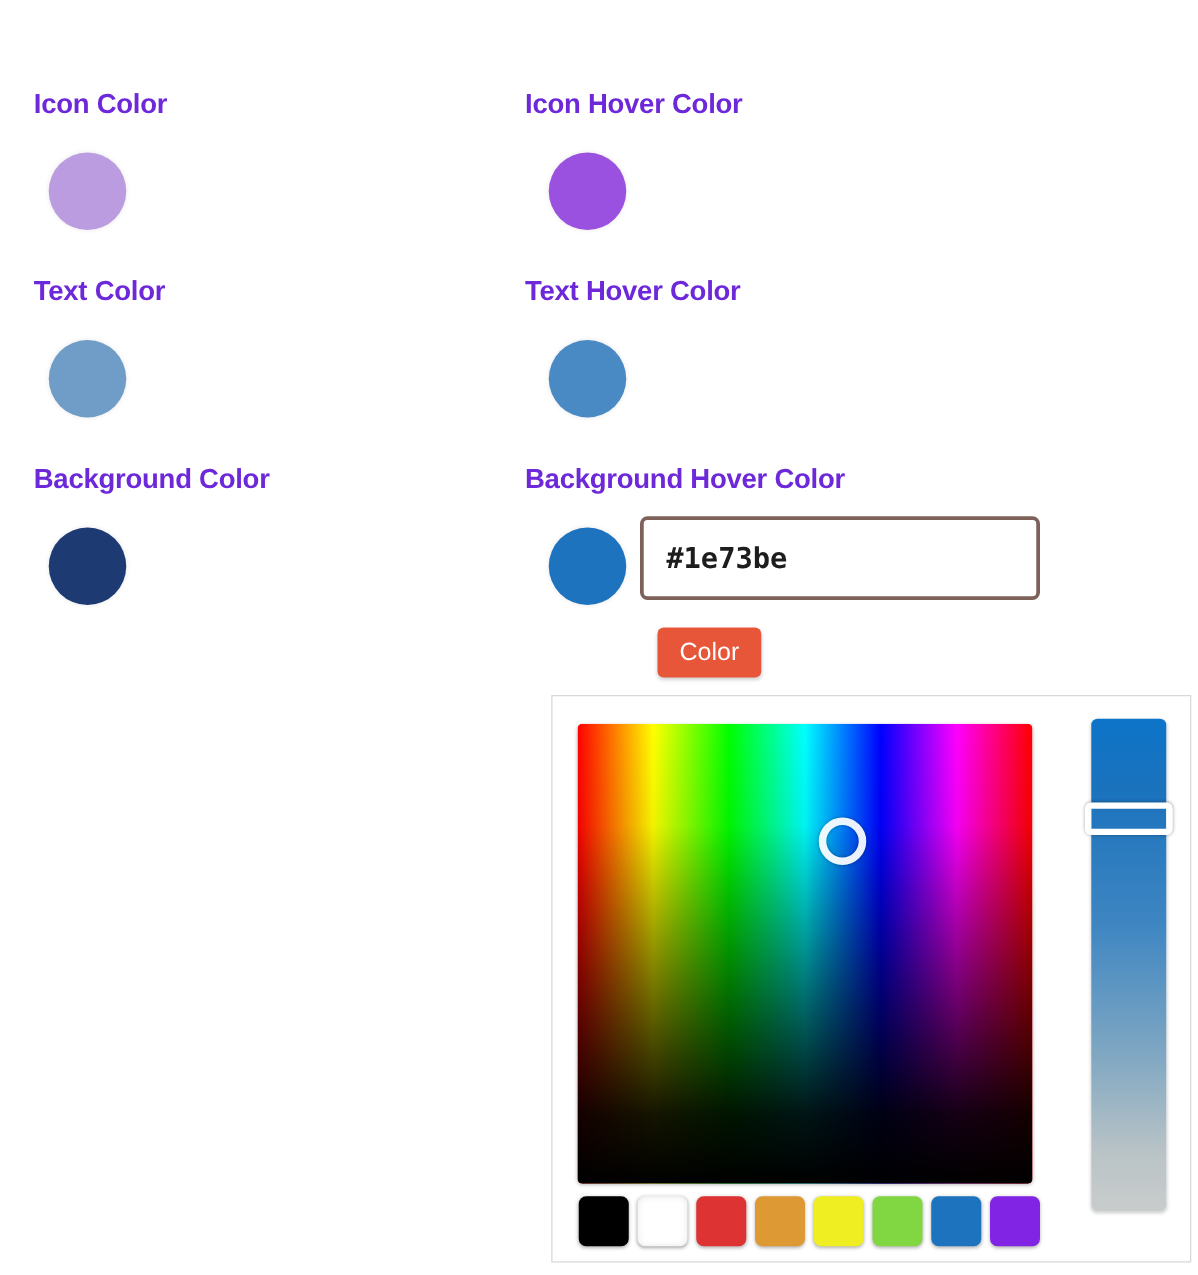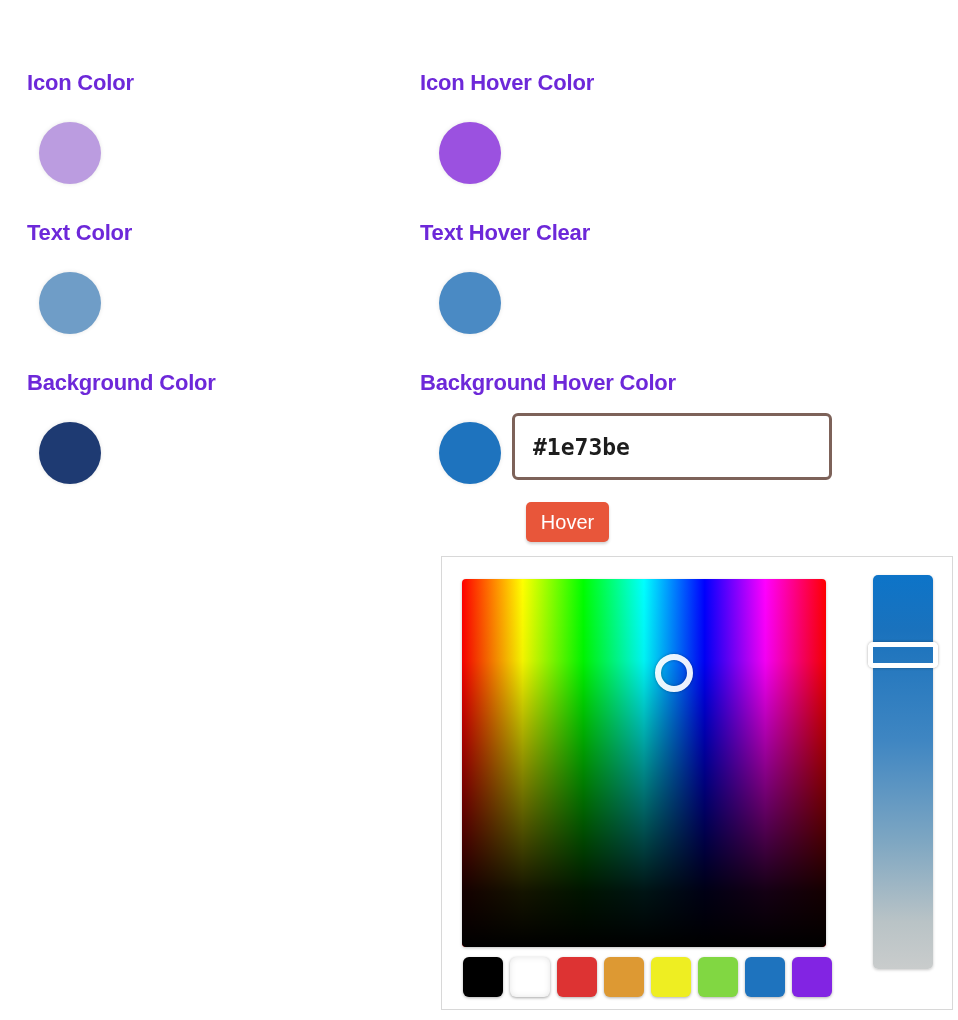--- a/index.html
+++ b/index.html
@@ -179,32 +179,32 @@
 
 <div class="field-label col-left row1-label">Icon Color</div>
 <div class="swatch-circle circ-left row1-circ" style="background: rgb(187, 156, 224);"></div>
 
 <div class="field-label col-right row1-label">Icon Hover Color</div>
 <div class="swatch-circle circ-right row1-circ" style="background: rgb(155, 81, 224);"></div>
 
 <div class="field-label col-left row2-label">Text Color</div>
 <div class="swatch-circle circ-left row2-circ" style="background: rgb(111, 157, 199);"></div>
 
-<div class="field-label col-right row2-label">Text Hover Clear</div>
+<div class="field-label col-right row2-label">Text Hover Color</div>
 <div class="swatch-circle circ-right row2-circ" style="background: rgb(74, 138, 196);"></div>
 
 <div class="field-label col-left row3-label">Background Color</div>
 <div class="swatch-circle circ-left row3-circ" style="background: rgb(30, 58, 114);"></div>
 
 <div class="field-label col-right row3-label">Background Hover Color</div>
 <div class="swatch-circle circ-right row3-circ" style="background: rgb(30, 115, 190);"></div>
 
 <input class="hex-input" type="text" value="#1e73be" placeholder="Hex Value" style="">
 
-<button class="clear-button">Hover</button>
+<button class="clear-button">Color</button>
 
 <div class="picker-panel">
 
   <div class="sat-val-area">
     <div class="sat-val-hue"></div>
     <div class="sat-val-shade"></div>
     <div class="sat-val-cursor" id="sv-cursor" style="left: 58.2%; top: 25.5%;"></div>
   </div>
 
   <div class="value-slider">

